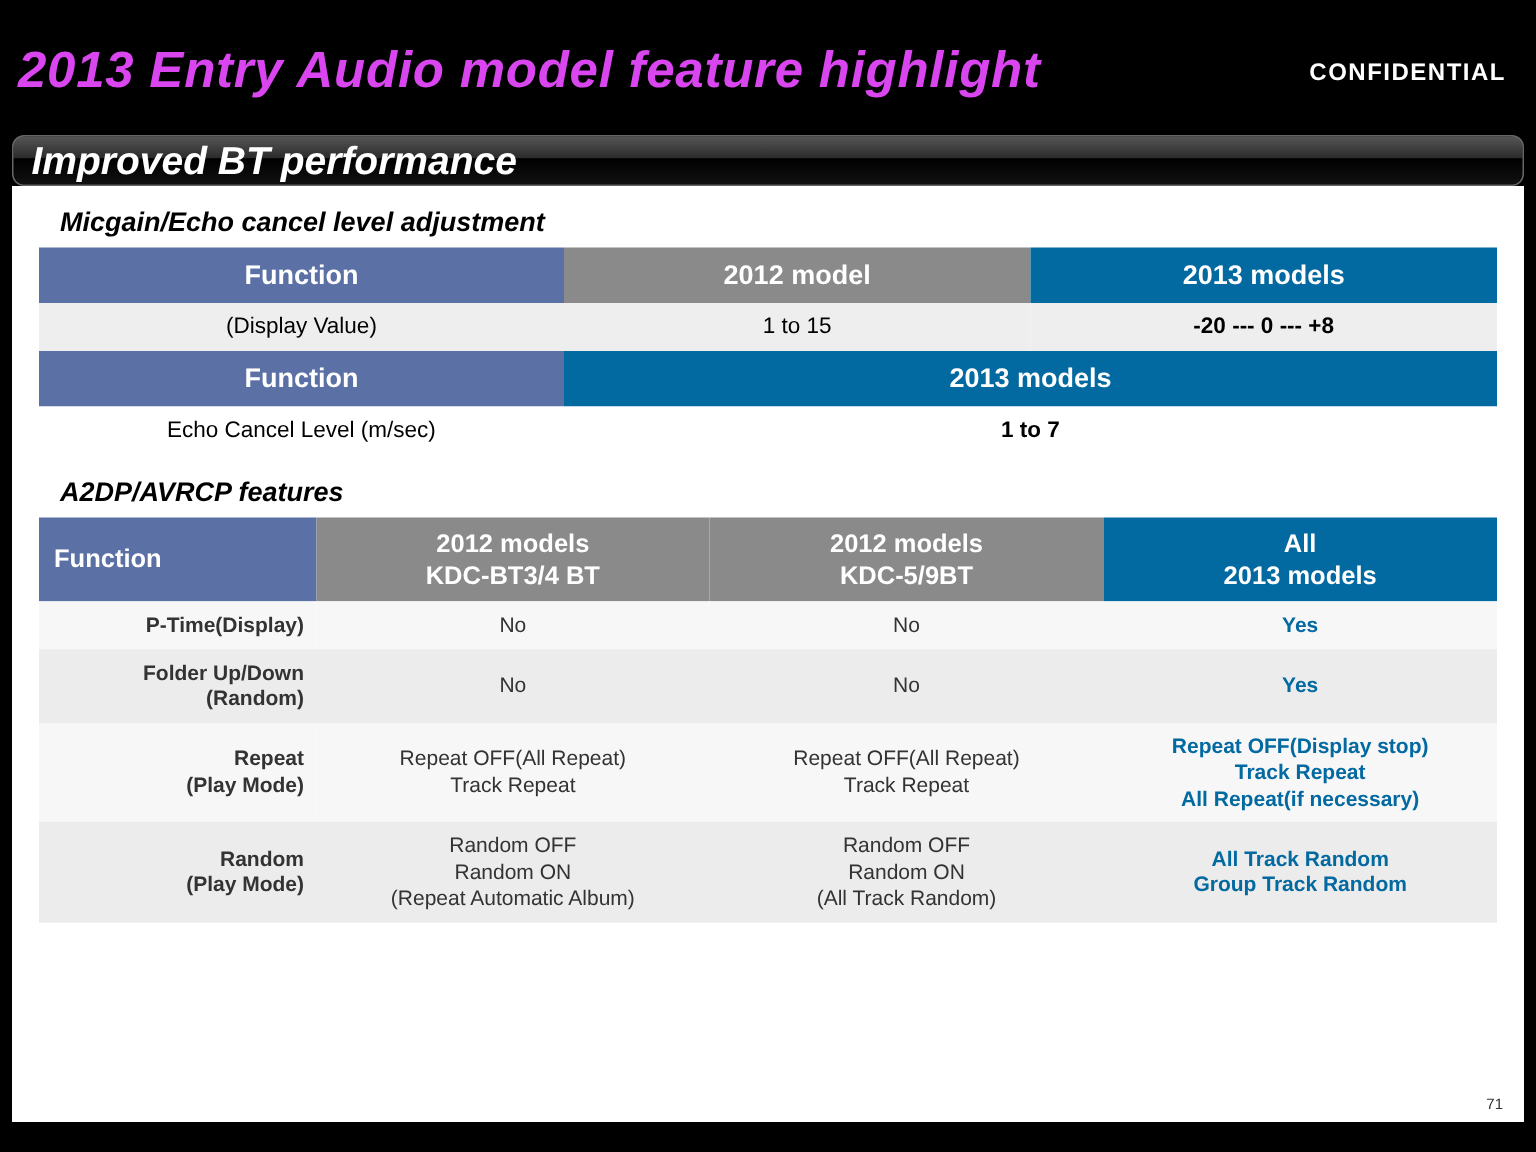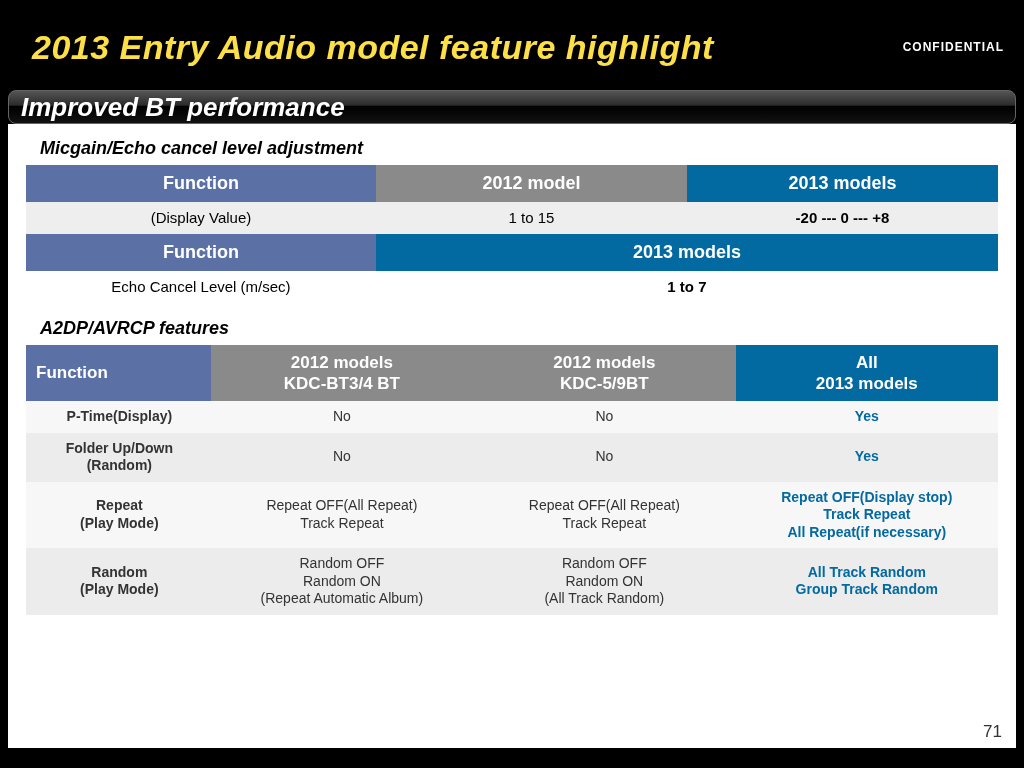--- a/index.html
+++ b/index.html
@@ -1,44 +1,44 @@
 <!DOCTYPE html>
 <html><head>
 <meta charset="utf-8">
 <style>
   html,body{margin:0;padding:0;width:1024px;height:768px;background:#000;font-family:Arial,Helvetica,sans-serif;overflow:hidden}
   .slide{position:relative;width:1024px;height:768px;background:#000}
-  .title{position:absolute;left:32px;top:28px;font-size:34px;font-weight:bold;font-style:italic;color:#fde047;letter-spacing:0.5px}
-  .confidential{position:absolute;right:20px;top:40px;color:#fff;font-size:12px;font-weight:bold;letter-spacing:1px}
+  .title{position:absolute;left:12px;top:28px;font-size:34px;font-weight:bold;font-style:italic;color:#d946ef;letter-spacing:0.5px}
+  .confidential{position:absolute;right:20px;top:40px;color:#fff;font-size:16px;font-weight:bold;letter-spacing:1px}
   .subbar{position:absolute;left:8px;right:8px;top:90px;height:32px;border-radius:8px;
           background:linear-gradient(#555 0%,#2b2b2b 45%,#000 46%,#111 100%);
           border:1px solid #666;color:#fff;font-style:italic;font-weight:bold;font-size:26px;line-height:32px;padding-left:12px}
   .body{position:absolute;left:8px;right:8px;top:124px;bottom:20px;background:#fff}
   .sec1{padding:10px 18px 0 18px}
   .h-sub{font-weight:bold;font-style:italic;font-size:18px;margin:4px 0 6px 14px}
   table{border-collapse:collapse;width:100%;table-layout:fixed}
   td,th{padding:7px 8px;font-size:15px;text-align:center;vertical-align:middle;line-height:1.25}
   
   .t1 th{color:#fff;font-weight:bold;font-size:18px}
   .t1 .c-fn{width:36%}.t1 .c-a{width:32%}.t1 .c-b{width:32%}
   .hdr-blue{background:#5b71a6}
   .hdr-grey{background:#8a8a8b;color:#fff}
   .hdr-red{background:#0369a1}
   .row-lt{background:#fff}
   .row-dk{background:#eee}
   .bold{font-weight:bold}
   
   .t2 th{color:#fff;font-weight:bold;font-size:17px}
   .t2 .c1{width:19%}.t2 .c2{width:27%}.t2 .c3{width:27%}.t2 .c4{width:27%}
-  .t2 td.first{text-align:center;font-weight:bold;font-size:14px;padding-left:10px}
+  .t2 td.first{text-align:right;font-weight:bold;font-size:14px;padding-left:10px}
   .t2 td{font-size:14px;color:#333}
   .t2 .row-lt td{background:#f7f7f7}
   .t2 .row-dk td{background:#ececec}
   .t2 td.emph{font-weight:bold;color:#0369a1}
-  .page{position:absolute;right:14px;bottom:6px;font-size:17px;color:#333}
+  .page{position:absolute;right:14px;bottom:6px;font-size:10px;color:#333}
 </style>
 </head>
 <body>
 <div class="slide">
 
   <div class="title">2013 Entry Audio model feature highlight</div>
   <div class="confidential">CONFIDENTIAL</div>
 
   <div class="subbar">Improved BT performance</div>
 

